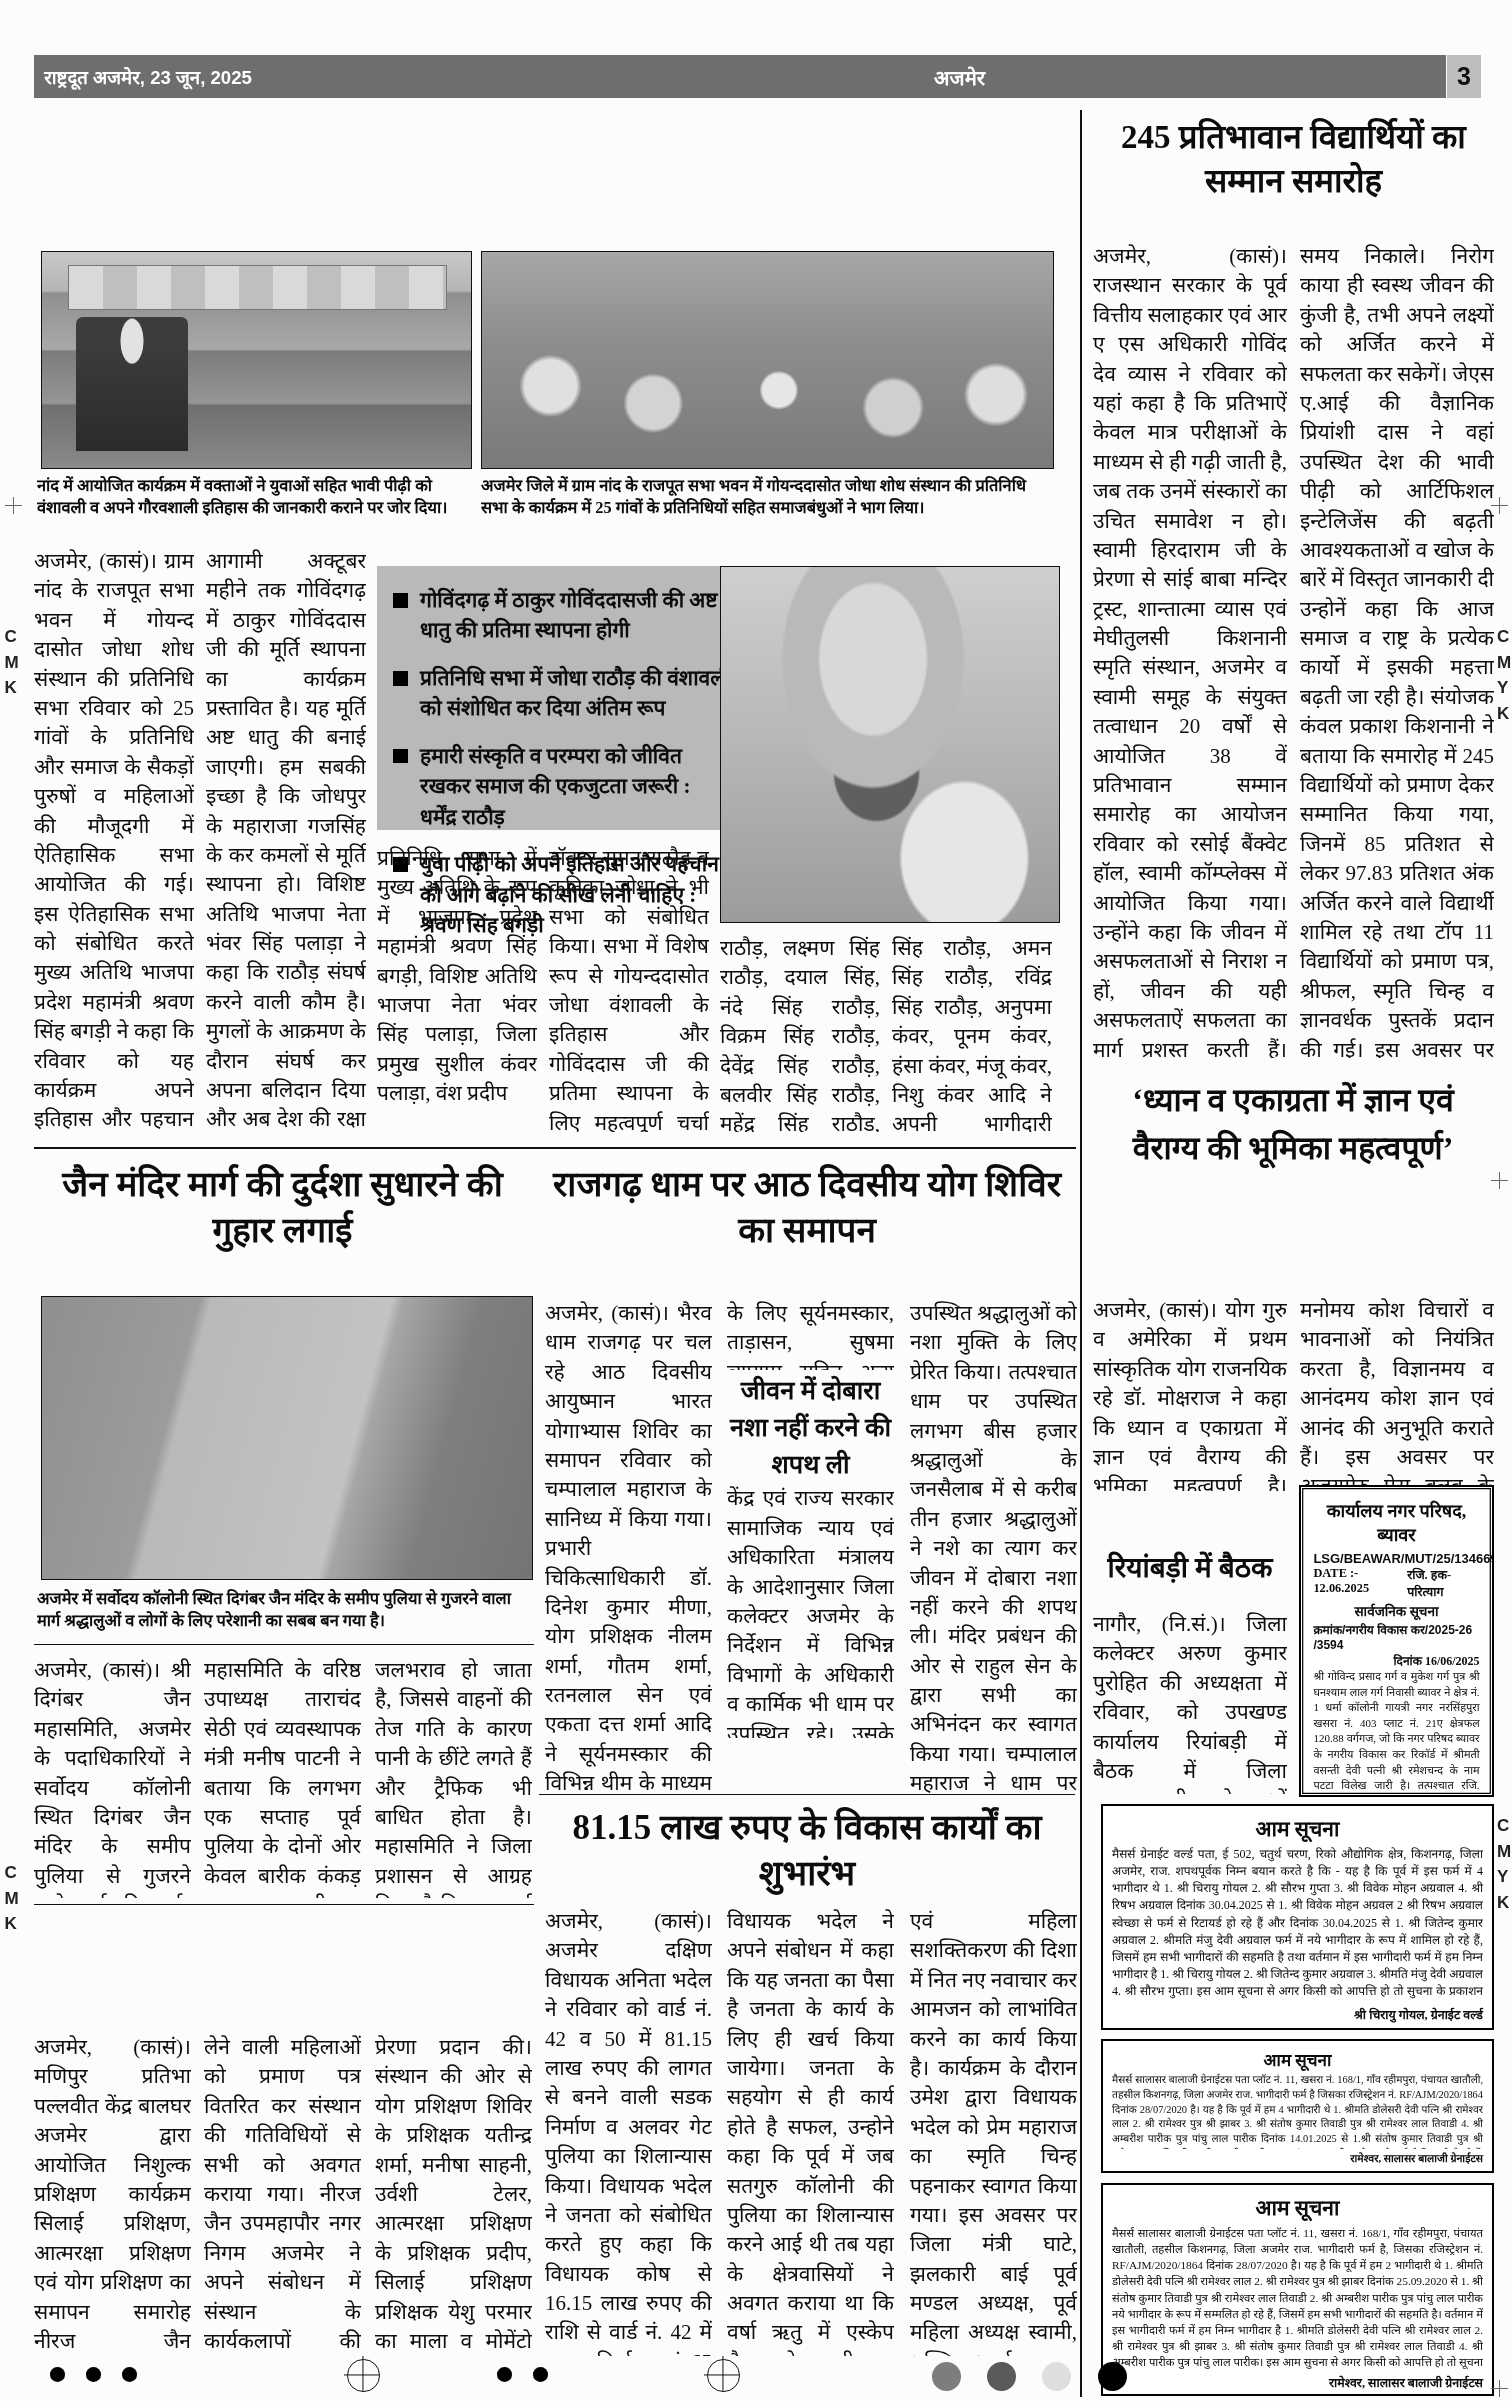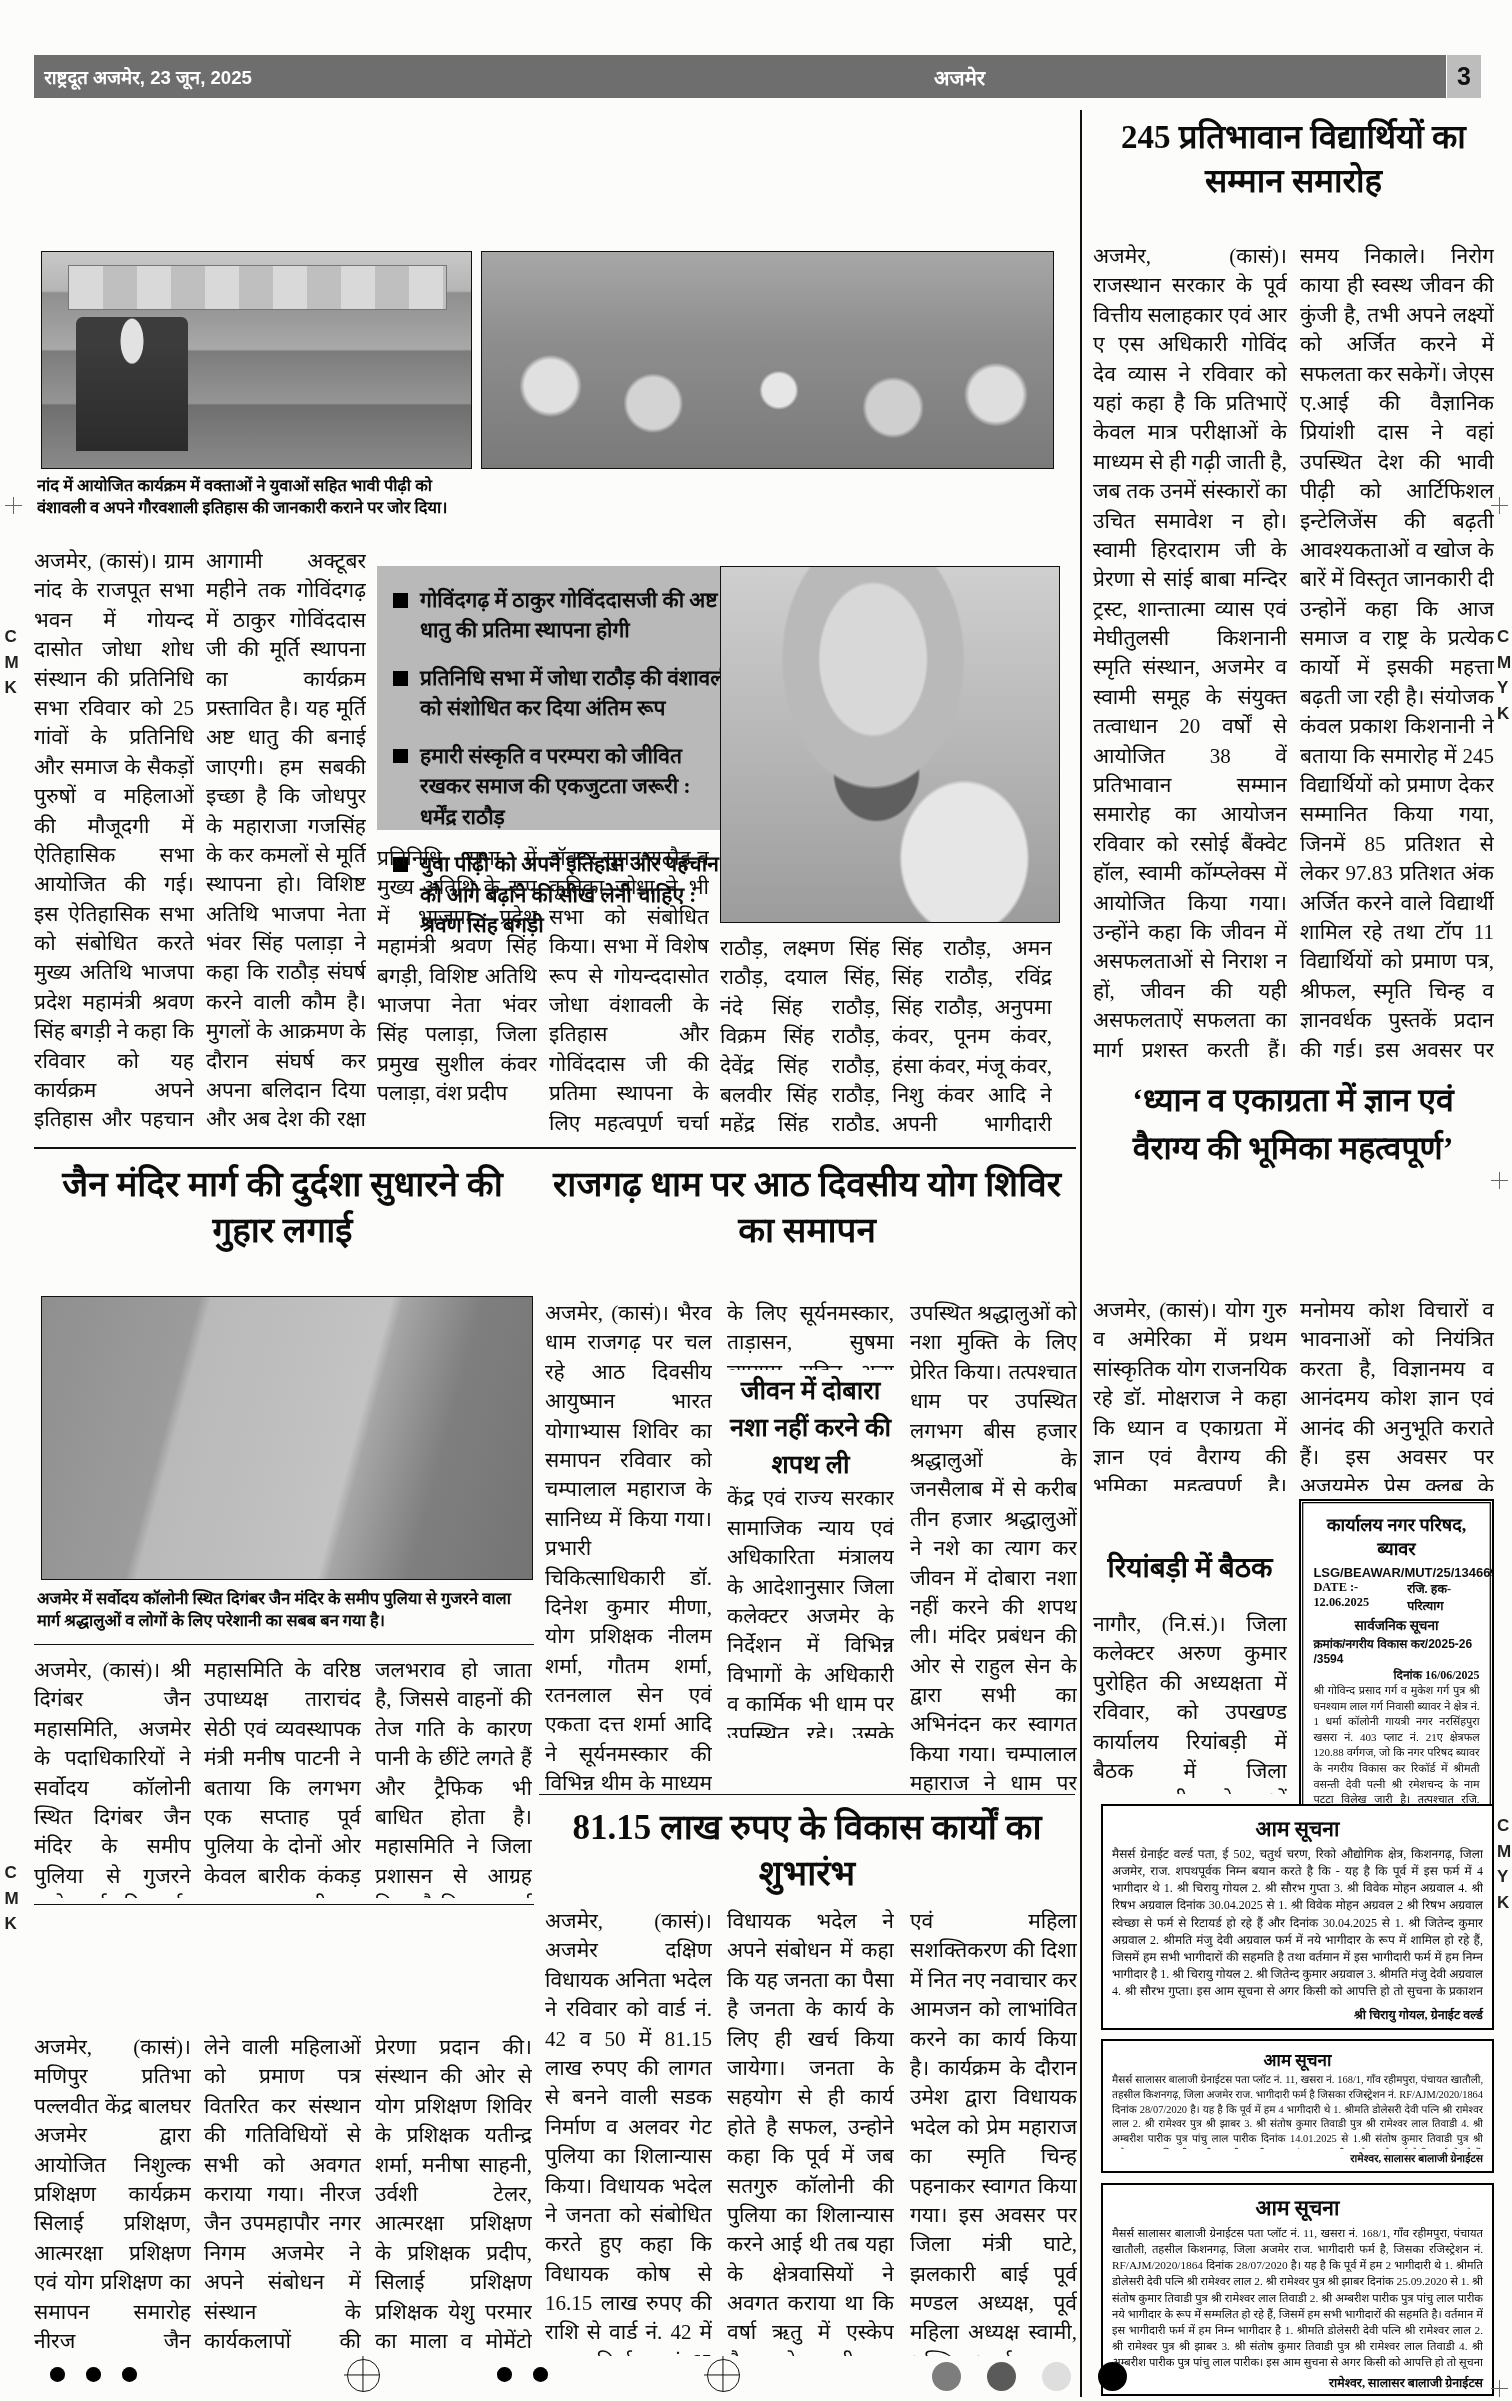--- a/index.html
+++ b/index.html
@@ -45,21 +45,21 @@
     linear-gradient(105deg,#8f8f8f 0%,#9c9c9c 28%,#b9b9b9 30%,#c3c3c3 62%,#a6a6a6 64%,#7f7f7f 78%,#747474 100%),
     radial-gradient(circle at 14% 30%,#e3e3e3 0 4%,transparent 5%),
     radial-gradient(circle at 10% 70%,#ededed 0 3%,transparent 4%);}
   
   .hbox{position:absolute;background:#b9b9b9;padding:19px 16px;box-sizing:border-box;}
   .hitem{display:flex;margin-bottom:17px;}
   .hitem .sq{flex:0 0 14.7px;height:14.7px;background:#000;margin:8px 12.4px 0 0;}
   .hitem .ht{font-size:21px;font-weight:bold;line-height:1.45;}
   
   .nbox{position:absolute;border:2.3px solid #000;background:#fff;box-sizing:border-box;padding:6.8px 9px;overflow:hidden;}
-  .nbox.inner{box-shadow:inset 0 0 0 1.1px #fff, inset 0 0 0 2.3px #000;padding:10.2px 12.4px;margin-top:14px;}
+  .nbox.inner{box-shadow:inset 0 0 0 1.1px #fff, inset 0 0 0 2.3px #000;padding:10.2px 12.4px;}
   .ntitle{text-align:center;font-weight:bold;font-size:21px;margin:1.1px 0 4.5px;}
   .nbody{font-size:12px;line-height:1.42;text-align:justify;}
   .nsign{text-align:right;font-weight:bold;font-size:12.4px;margin-top:4.5px;}
   .nref{font-weight:bold;font-size:13px;font-family:"Liberation Sans",sans-serif;}
   .nrow{display:flex;justify-content:space-between;font-weight:bold;font-size:12.4px;}
   
   .cmyk{position:absolute;font-family:"Liberation Sans",sans-serif;font-size:17px;font-weight:bold;line-height:1.5;color:#222;}
   .cross{position:absolute;width:17px;height:17px;}
   .cross:before{content:"";position:absolute;left:8px;top:0;width:1.1px;height:17px;background:#666;}
   .cross:after{content:"";position:absolute;left:0;top:8px;width:17px;height:1.1px;background:#666;}
@@ -79,20 +79,21 @@
   </div>
   <div class="pageno">3</div>
 
 
   <div class="photo ph1" style="left:41px;top:251px;width:429px;height:216px;">
     <div class="banner"></div>
     <div class="speaker"></div>
   </div>
   <div class="photo ph2" style="left:481px;top:251px;width:571px;height:216px;"></div>
   <div class="cap" style="left:37px;top:475px;width:435px;height:62px;">नांद में आयोजित कार्यक्रम में वक्ताओं ने युवाओं सहित भावी पीढ़ी को वंशावली व अपने गौरवशाली इतिहास की जानकारी  कराने पर जोर दिया।</div>
+  <div class="cap" style="left:481px;top:475px;width:573px;height:62px;">अजमेर जिले में ग्राम नांद के राजपूत सभा भवन में  गोयन्ददासोत जोधा शोध संस्थान की प्रतिनिधि सभा के कार्यक्रम में  25 गांवों के प्रतिनिधियों सहित समाजबंधुओं ने भाग लिया।</div>
 
   <div class="col" style="left:34px;top:547px;width:160px;height:586px;">अजमेर, (कासं)। ग्राम नांद के राजपूत सभा भवन में गोयन्द दासोत जोधा शोध संस्थान की प्रतिनिधि सभा रविवार को 25 गांवों के प्रतिनिधि और समाज के सैकड़ों पुरुषों व महिलाओं की मौजूदगी में ऐतिहासिक सभा आयोजित की गई। इस ऐतिहासिक सभा को संबोधित करते मुख्य अतिथि भाजपा प्रदेश महामंत्री श्रवण सिंह बगड़ी ने कहा कि रविवार को यह कार्यक्रम अपने इतिहास और पहचान से जुड़ने का ऐतिहासिक अवसर है। युवा पीढ़ी को अपने इतिहास, वीरता को आगे बढ़ाने की सीख लेनी चाहिए। वर्तमान समय में भी युवाओं और भावी पीढ़ी को वंशावली व अपने गौरवशाली इतिहास का ज्ञान होना समाज के लिए बेहद जरूरी है। उन्होंने प्रतिनिधि सभा के संयोजक व संस्थान के सहयोगियों के इस आयोजन की सराहना की। ऐसे आयोजन से समाज में एकजुटता होती है उन्होंने कहा कि</div>
   <div class="col" style="left:206px;top:547px;width:160px;height:586px;">आगामी अक्टूबर महीने तक गोविंदगढ़ में ठाकुर गोविंददास जी की मूर्ति स्थापना का कार्यक्रम प्रस्तावित है। यह मूर्ति अष्ट धातु की बनाई जाएगी। हम सबकी इच्छा है कि जोधपुर के महाराजा गजसिंह के कर कमलों से मूर्ति स्थापना हो। विशिष्ट अतिथि भाजपा नेता भंवर सिंह पलाड़ा ने कहा कि राठौड़ संघर्ष करने वाली कौम है। मुगलों के आक्रमण के दौरान संघर्ष कर अपना बलिदान दिया और अब देश की रक्षा व सेवा के लिए बलिदान देने में सबसे आगे हैं। जिला प्रमुख सुशील कंवर पलाड़ा ने सभा भवन के लिए 10 लाख रुपए देने की घोषणा की। वरिष्ठजनों का माल्यार्पण कर जोशीले अंदाज में उत्साह से स्वागत किया।</div>
 
   <div class="hbox" style="left:377px;top:566px;width:371px;height:264px;">
     <div class="hitem">
         <span class="sq"></span>
         <span class="ht">गोविंदगढ़ में ठाकुर गोविंददासजी की अष्ट धातु की प्रतिमा स्थापना होगी</span>
       </div>
     <div class="hitem">

